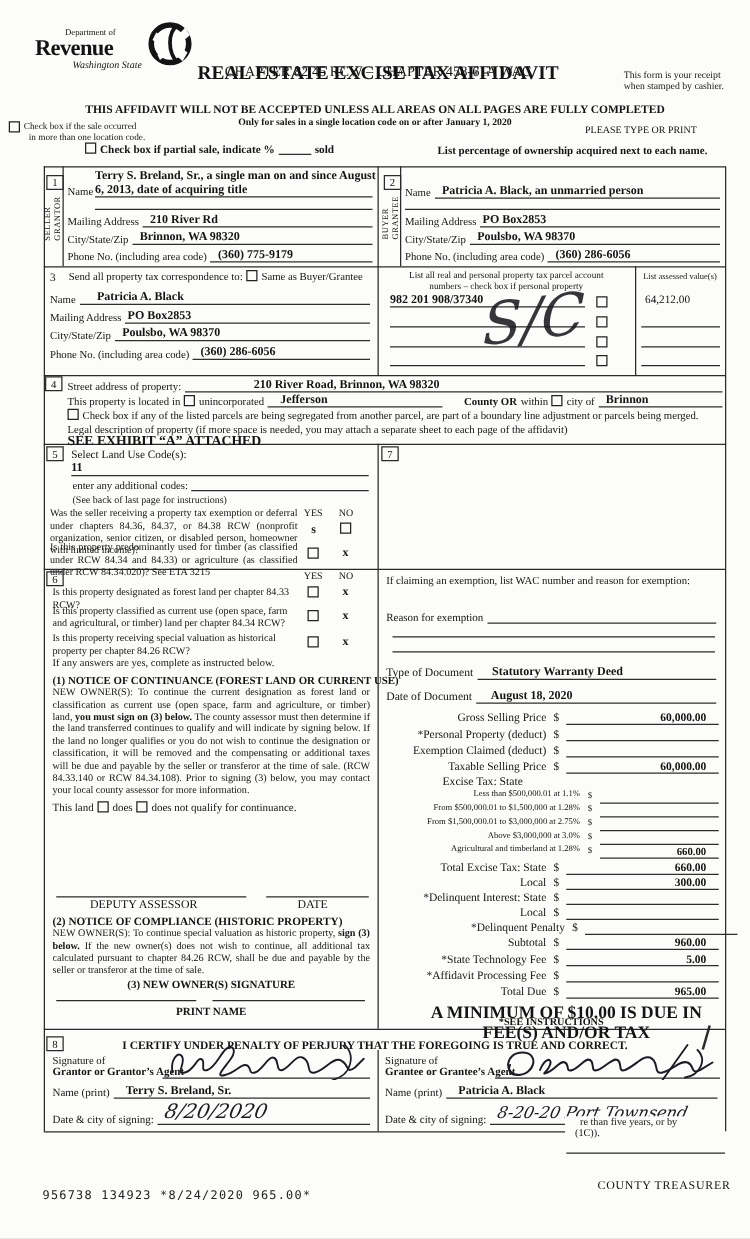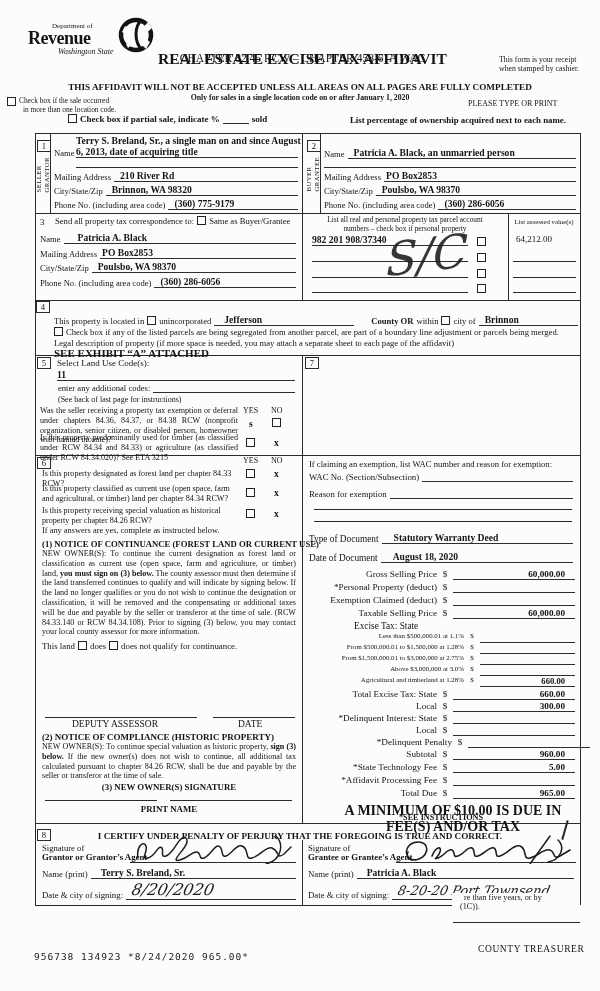--- a/index.html
+++ b/index.html
@@ -172,20 +172,24 @@
   <div class="cbx" style="left:477px;top:284px"></div>
   <div class="abs hand" style="left:386px;top:228px;font-size:46px;transform:rotate(-7deg) skewX(-8deg);opacity:.88">S/C</div>
 
   <div class="abs c" style="left:509px;top:218px;width:70px;font-size:6.8px">List assessed value(s)</div>
   <div class="abs" style="left:516px;top:234px;font-size:9px">64,212.00</div>
   <div class="line" style="left:513px;top:261px;width:63px"></div>
   <div class="line" style="left:513px;top:277px;width:63px"></div>
   <div class="line" style="left:513px;top:292px;width:63px"></div>
 
   <div class="numbox" style="left:36px;top:301px">4</div>
+  <div class="abs row" style="left:54px;top:302px;width:524px">
+    <span class="lab">Street address of property:</span>
+    <span class="val u grow" style="padding-left:55px">210 River Road, Brinnon, WA  98320</span>
+  </div>
   <div class="abs row" style="left:54px;top:314px;width:524px">
     <span class="lab">This property is located in</span>
     <span class="cb" style="margin-bottom:1px"></span>
     <span class="lab">unincorporated</span>
     <span class="val u" style="width:140px;padding-left:10px">Jefferson</span>
     <span class="lab b" style="margin-left:14px">County OR</span>
     <span class="lab">within</span>
     <span class="cb" style="margin-bottom:1px"></span>
     <span class="lab">city of</span>
     <span class="val u grow">Brinnon</span>
@@ -247,24 +251,20 @@
   <div class="abs b" style="left:42px;top:732px;font-size:9px">(2) NOTICE OF COMPLIANCE (HISTORIC PROPERTY)</div>
   <div class="abs small j" style="left:42px;top:742px;width:254px">
     <span>NEW OWNER(S):  To continue special valuation as historic property, </span><span class="b">sign (3) below.</span><span>  If the new owner(s) does not wish to continue, all additional tax calculated pursuant to chapter 84.26 RCW, shall be due and payable by the seller or transferor at the time of sale.</span>
   </div>
   <div class="abs c b" style="left:42px;top:782px;width:254px;font-size:8.8px">(3) NEW OWNER(S) SIGNATURE</div>
   <div class="line" style="left:45px;top:800px;width:112px"></div>
   <div class="line" style="left:170px;top:800px;width:122px"></div>
   <div class="abs c b" style="left:42px;top:804px;width:254px;font-size:8.8px">PRINT NAME</div>
 
   <div class="abs" style="left:309px;top:459px;font-size:8.6px">If claiming an exemption, list WAC number and reason for exemption:</div>
-  <div class="abs row" style="left:309px;top:472px;width:264px">
-    <span style="font-size:8.8px">WAC No. (Section/Subsection)</span>
-    <span class="grow u"></span>
-  </div>
   <div class="abs row" style="left:309px;top:489px;width:264px">
     <span style="font-size:8.8px">Reason for exemption</span>
     <span class="grow u"></span>
   </div>
   <div class="line" style="left:314px;top:509px;width:258px"></div>
   <div class="line" style="left:314px;top:521px;width:258px"></div>
   <div class="abs row" style="left:309px;top:532px;width:264px">
     <span style="font-size:9.3px">Type of Document</span>
     <span class="val u grow" style="padding-left:12px">Statutory Warranty Deed</span>
   </div>

